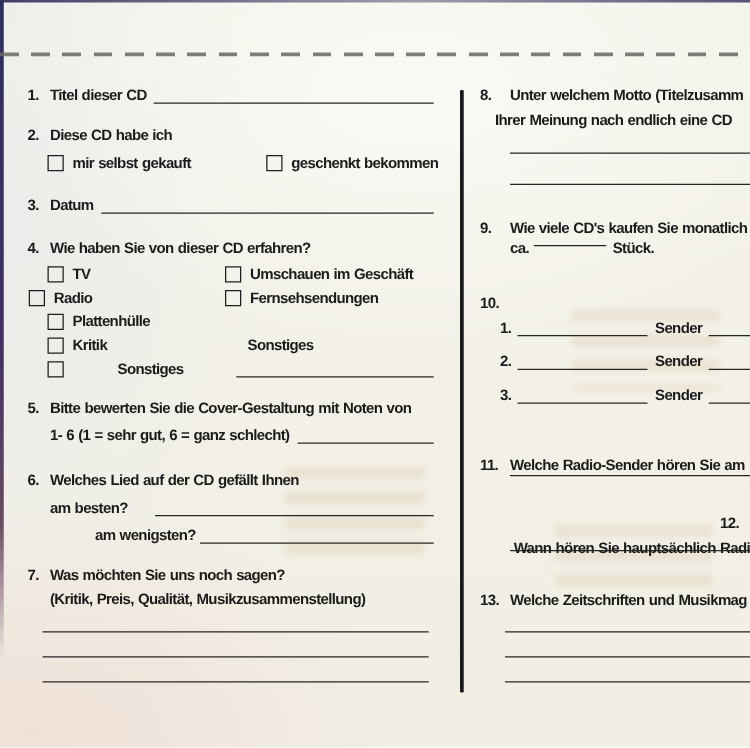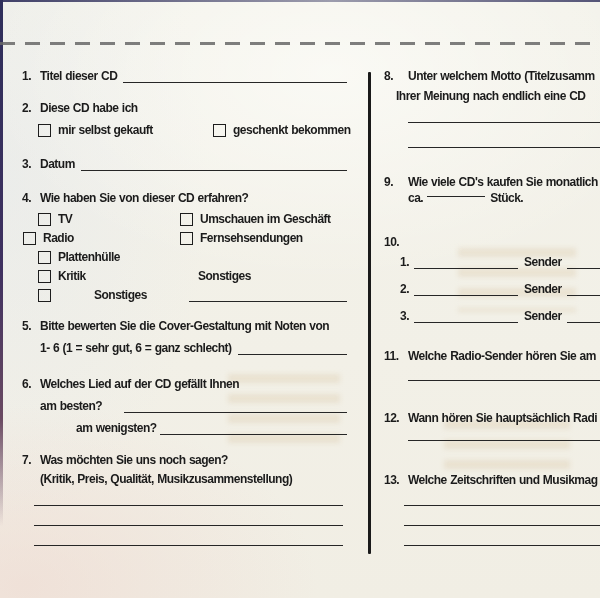--- a/index.html
+++ b/index.html
@@ -184,27 +184,27 @@
       <span>Sender</span>
       <span class="fill" style="margin-left:5px;"></span>
     </div>
     <div class="q" style="top:306px;left:16px;right:0;">
       <span style="flex:none;width:14px;">3.</span>
       <span class="fill" style="flex:none;width:104px;margin-right:6px;"></span>
       <span>Sender</span>
       <span class="fill" style="margin-left:5px;"></span>
     </div>
 
-    <div class="q" style="top:346px;">
+    <div class="q" style="top:362px;">
       <span class="numw">11.</span>
       <span>Welche Radio-Sender hören Sie am</span>
     </div>
     <div class="hr" style="top:380px;left:24px;right:0;"></div>
 
-    <div class="q" style="top:408px;">
+    <div class="q" style="top:408px;flex-direction:column;">
       <span class="numw">12.</span>
       <span>Wann hören Sie hauptsächlich Radi</span>
     </div>
     <div class="hr" style="top:440px;left:24px;right:0;"></div>
 
     <div class="q" style="top:470px;">
       <span class="numw">13.</span>
       <span>Welche Zeitschriften und Musikmag</span>
     </div>
     <div class="hr" style="top:505px;left:20px;right:0;"></div>

